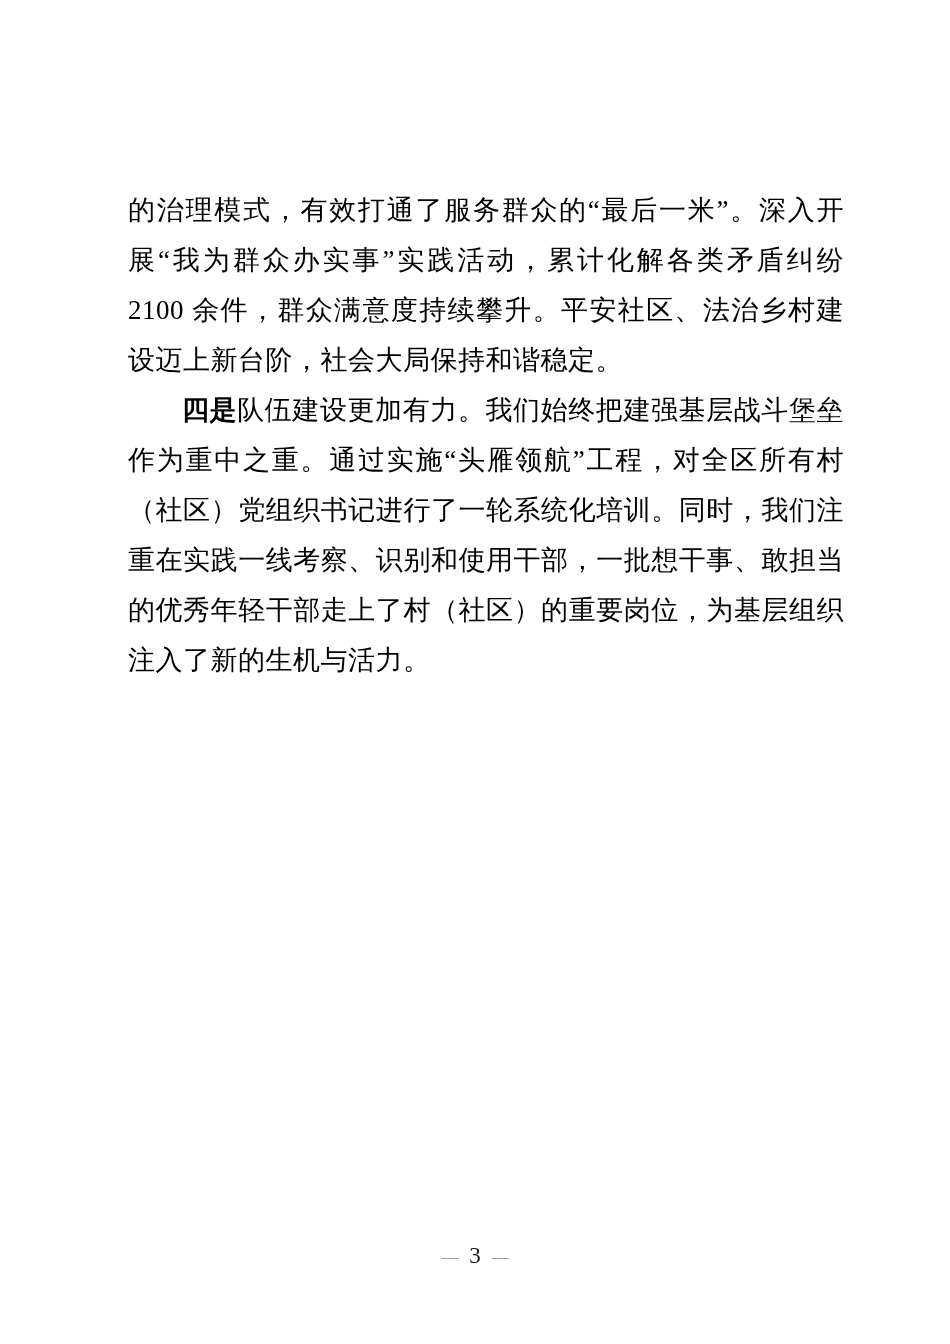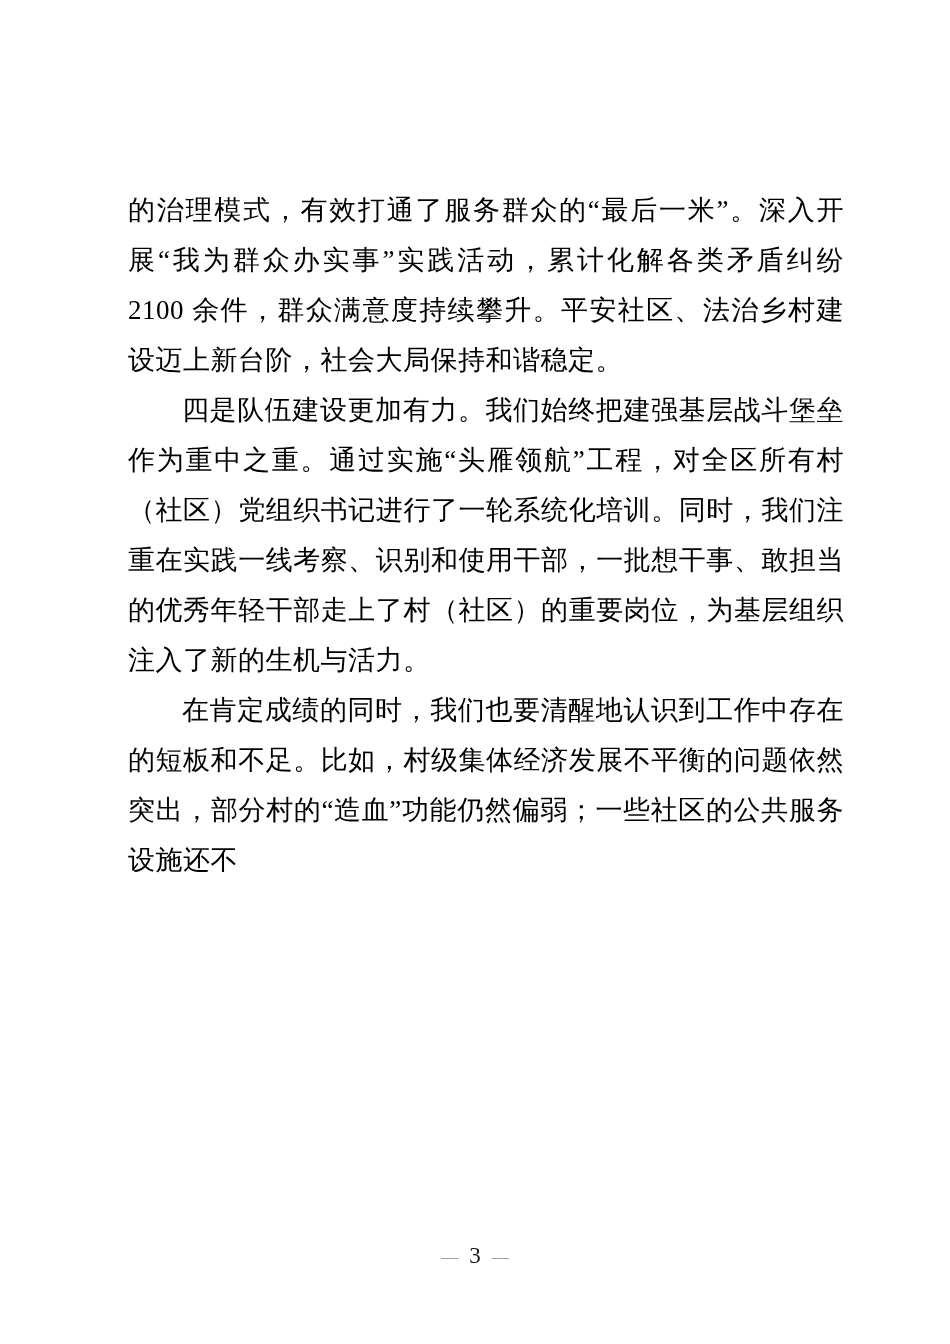--- a/index.html
+++ b/index.html
@@ -34,21 +34,21 @@
   }
   .para {
     margin: 0;
     padding: 0;
     text-align: justify;
   }
   .para.indent {
     text-indent: 54px;
   }
   .seg-bold {
-    font-weight: normal;
+    font-weight: bold;
     margin-top: 24px;
   }
   .footer {
     position: absolute;
     left: 0;
     top: 1238px;
     width: 950px;
     height: 34px;
     display: flex;
     align-items: center;
@@ -68,21 +68,20 @@
   }
 </style>
 </head>
 <body>
 
 <div class="page">
 
   <div class="content" id="doc-body" style="color: rgb(0, 0, 0);">
       <p class="para"><span class="seg">的治理模式，有效打通了服务群众的“最后一米”。深入开展“我为群众办实事”实践活动，累计化解各类矛盾纠纷 2100 余件，群众满意度持续攀升。平安社区、法治乡村建设迈上新台阶，社会大局保持和谐稳定。</span></p>
       <p class="para indent"><span class="seg-bold">四是</span><span class="seg">队伍建设更加有力。我们始终把建强基层战斗堡垒作为重中之重。通过实施“头雁领航”工程，对全区所有村（社区）党组织书记进行了一轮系统化培训。同时，我们注重在实践一线考察、识别和使用干部，一批想干事、敢担当的优秀年轻干部走上了村（社区）的重要岗位，为基层组织注入了新的生机与活力。</span></p>
-      <p class="para indent"><span class="seg">在肯定成绩的同时，我们也要清醒地认识到工作中存在的短板和不足。比如，村级集体经济发展不平衡的问题依然突出，部分村的“造血”功能仍然偏弱；一些社区的公共服务设施还不</span></p>
     </div>
 
   <div class="footer">
     <span class="footer-dash" style="color: rgb(143, 143, 143);">—</span>
     <span class="footer-num" style="color: rgb(26, 26, 26);">3</span>
     <span class="footer-dash" style="color: rgb(143, 143, 143);">—</span>
   </div>
 
 </div>
 

